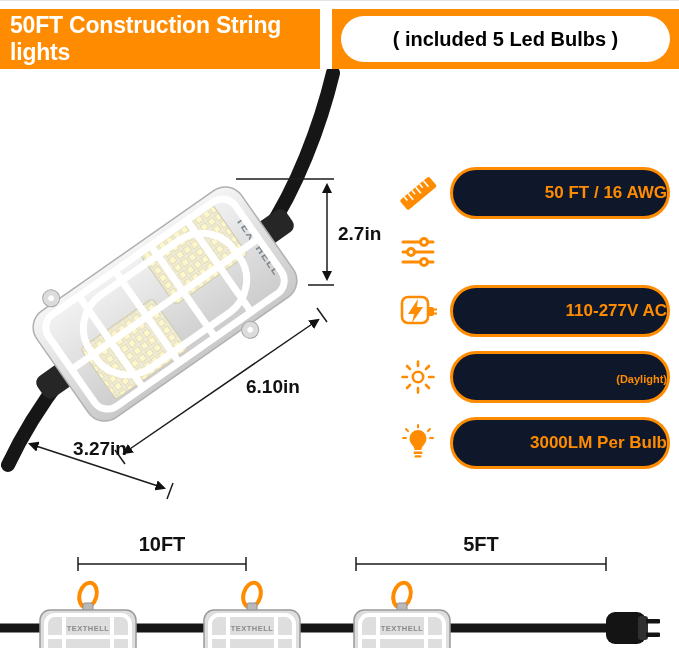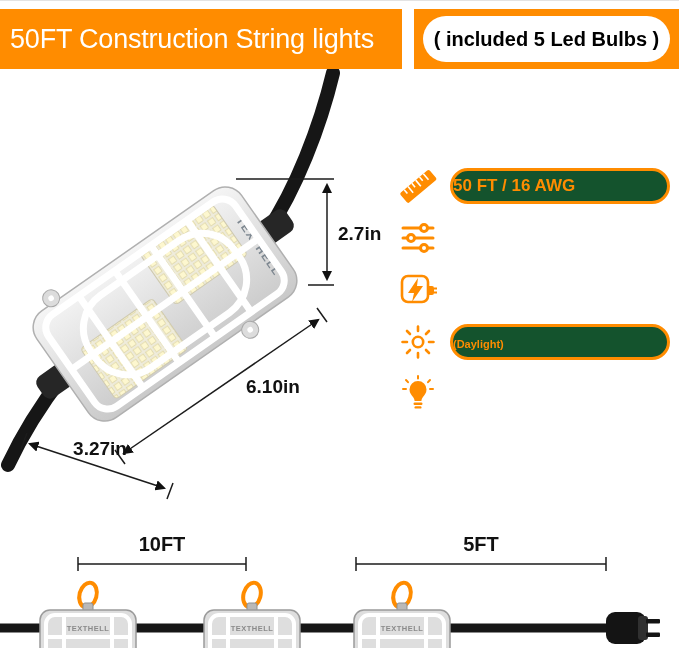--- a/index.html
+++ b/index.html
@@ -5,42 +5,42 @@
   :root { --accent: #FF8C00; }
   * { margin: 0; padding: 0; box-sizing: border-box; }
   body { background: #ffffff; font-family: "Liberation Sans", sans-serif; }
   .page {
     position: relative; width: 679px; height: 648px;
     background: #fff; overflow: hidden; border-top: 1px solid #e3e3e3;
   }
   
   .header { position: absolute; top: 8px; left: 0; right: 0; height: 60px; display: flex; gap: 12px; }
   .title-banner {
-    width: 402px; background: var(--accent); color: #fff;
+    width: 320px; background: var(--accent); color: #fff;
     display: flex; align-items: center; padding-left: 10px;
-    font-size: 27px; font-weight: 400; letter-spacing: -0.2px;
+    font-size: 23px; font-weight: 700; letter-spacing: -0.2px;
   }
   .badge-banner {
     flex: 1; background: var(--accent);
     display: flex; align-items: center; justify-content: center; padding: 7px 9px;
   }
   .badge-pill {
     background: #fff; color: #000; border-radius: 999px;
     width: 100%; height: 100%;
     display: flex; align-items: center; justify-content: center;
     font-size: 20px; font-weight: 700; white-space: nowrap;
   }
   
   .features { position: absolute; left: 399px; top: 166px; display: flex; flex-direction: column; gap: 14px; }
   .feature-row { display: flex; align-items: center; gap: 13px; }
   .feature-icon { width: 38px; height: 38px; flex: 0 0 38px; }
   .feature-pill {
-    width: 220px; height: 36px; border: 3px solid var(--accent); border-radius: 999px;
-    display: flex; align-items: center; justify-content: flex-start;
-    color: var(--accent); font-weight: 700; font-size: 17px; background: #14532d; white-space: nowrap;
+    width: 220px; height: 52px; border: 3px solid var(--accent); border-radius: 999px;
+    display: flex; align-items: center; justify-content: flex-end;
+    color: var(--accent); font-weight: 700; font-size: 17px; background: #0f172a; white-space: nowrap;
   }
   .feature-pill .suffix { font-size: 11px; font-weight: 700; margin-top: 3px; }
   .acc-f { fill: var(--accent, #ff8c00); }
   .acc-s { stroke: var(--accent, #ff8c00); }
   
   .fixture-svg { position: absolute; left: 0; top: 68px; width: 400px; height: 462px; }
   .spacing-svg { position: absolute; left: 0; top: 530px; width: 679px; height: 118px; }
   svg text { font-family: "Liberation Sans", sans-serif; }
   .dim-label { font-size: 19px; font-weight: 700; fill: #111; }
   .measure-label { font-size: 20px; font-weight: 700; fill: #111; }
@@ -150,20 +150,24 @@
       </svg>
     </div>
 
     <div class="feature-row">
       <svg class="feature-icon" viewBox="0 0 38 38">
         <rect class="acc-s" x="3" y="5" width="26" height="26" rx="6" fill="none" stroke-width="2.6"></rect>
         <path class="acc-f" d="M19 7 L9 22 L15 22 L13 31 L24 15 L18 15 Z"></path>
         <rect class="acc-f" x="28" y="15" width="7" height="9" rx="2"></rect>
         <path class="acc-s" d="M35 17.5 H38 M35 21.5 H38" stroke-width="1.8"></path>
       </svg>
+      <div class="feature-pill">
+        <span>110-277V AC</span>
+          <span class="suffix"></span>
+      </div>
     </div>
 
     <div class="feature-row">
       <svg class="feature-icon" viewBox="0 0 38 38">
         <circle class="acc-s" cx="19" cy="19" r="5.2" fill="none" stroke-width="2.6"></circle>
         <g class="acc-s" stroke-width="2.6" stroke-linecap="round" fill="none">
           <path d="M19 3.5 V8 M19 30 V34.5 M3.5 19 H8 M30 19 H34.5 M8 8 L11 11 M27 27 L30 30 M8 30 L11 27 M27 11 L30 8"></path>
         </g>
       </svg>
       <div class="feature-pill">
@@ -175,20 +179,24 @@
       <svg class="feature-icon" viewBox="0 0 38 38">
         <g class="acc-f">
           <path d="M19 6 a8.5 8.5 0 0 1 8.5 8.5 c0 3.5 -2 5.6 -3.5 7.5 c-1 1.3 -1.5 2.5 -1.6 4 h-6.8 c-0.1 -1.5 -0.6 -2.7 -1.6 -4 c-1.5 -1.9 -3.5 -4 -3.5 -7.5 A8.5 8.5 0 0 1 19 6 z"></path>
           <rect x="14.5" y="27.5" width="9" height="2.4" rx="1.2"></rect>
           <rect x="15.5" y="31.2" width="7" height="2.4" rx="1.2"></rect>
         </g>
         <g class="acc-s" stroke-width="2" stroke-linecap="round" fill="none">
           <path d="M19 1 V3.5 M7 5 L9 7.2 M31 5 L29 7.2 M4 14 H7 M31 14 H34"></path>
         </g>
       </svg>
+      <div class="feature-pill">
+        <span>3000LM Per Bulb</span>
+          <span class="suffix"></span>
+      </div>
     </div>
 
   </div>
 
   <svg class="spacing-svg" viewBox="0 0 679 118">
 
     <g>
       <text class="measure-label" x="162" y="20" text-anchor="middle">10FT</text>
       <path class="dim-line" d="M78 33 H246 M78 26 V40 M246 26 V40"></path>
     </g>

